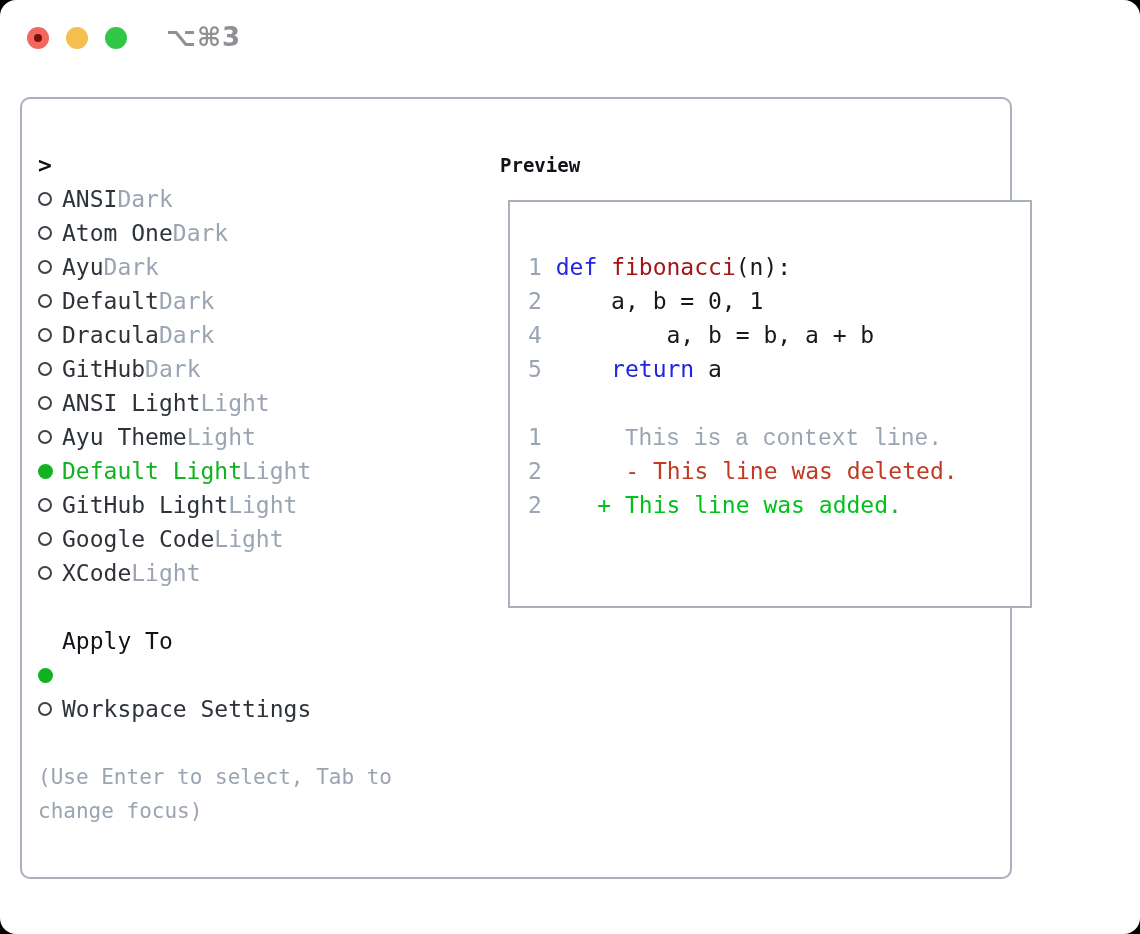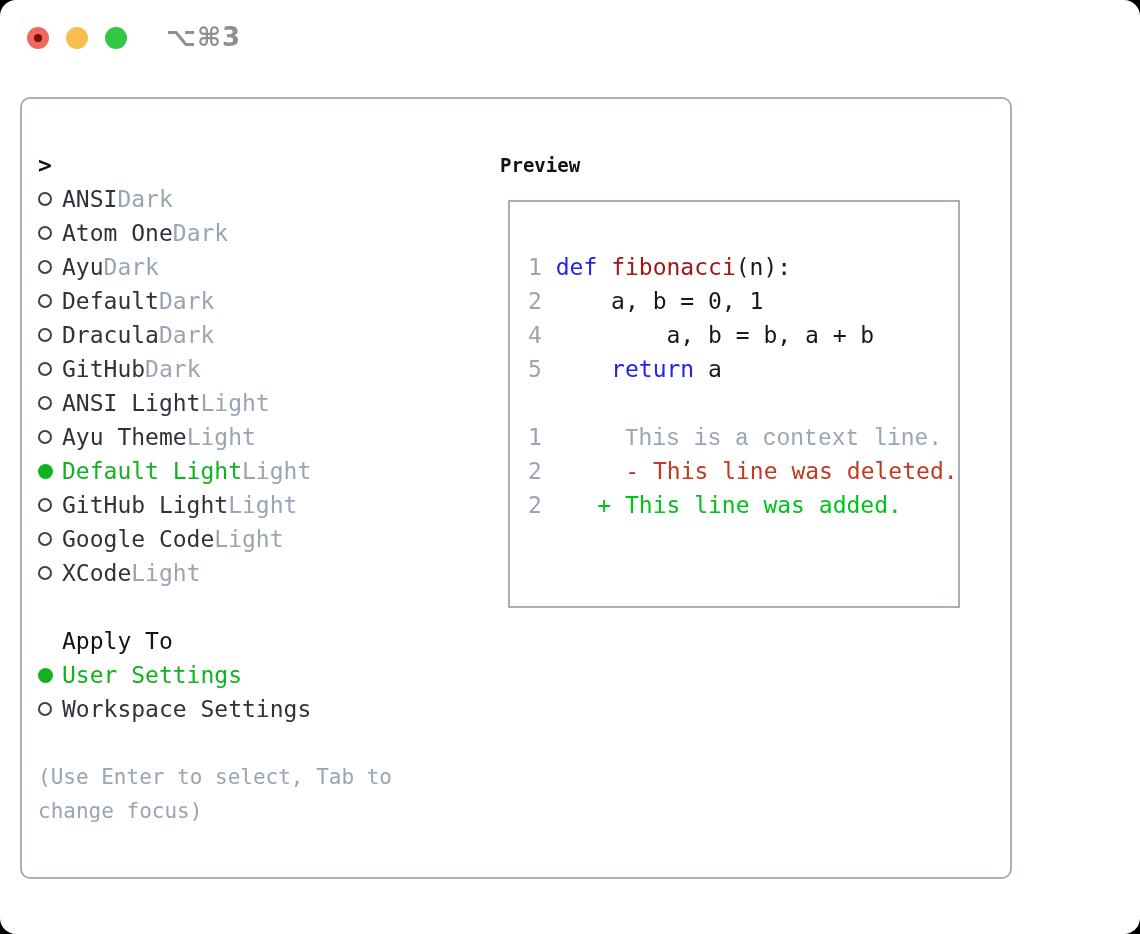--- a/index.html
+++ b/index.html
@@ -52,21 +52,21 @@
   .sel-label { color:var(--green); }
   .variant { color:var(--muted); }
   .blank { height:34px; }
   .help-line { height:34px; line-height:34px; font-size:21px; color:var(--muted); white-space:pre; }
   
   .preview-title {
     position:absolute; left:478px; top:49px; height:34px; line-height:34px;
     font-size:19px; font-weight:bold; color:var(--heading);
   }
   .preview-box {
-    position:absolute; left:486px; top:101px; width:452px; height:408px;
+    position:absolute; left:486px; top:101px; width:524px; height:408px;
     box-sizing:border-box; border:2px solid var(--border); background:#fff;
     overflow:hidden;
   }
   .code { padding:48px 0 0 18px; }
   .code-line { height:34px; line-height:34px; font-size:23px; white-space:pre; color:#15181d; }
   .t-num { color:var(--muted); }
   .t-kw  { color:var(--kw); }
   .t-fn  { color:var(--fn); }
   .t-ctx { color:var(--muted);font-family:Liberation Mono, monospace; }
   .t-del { color:var(--deleted);margin-left:28px; }
@@ -104,21 +104,21 @@
           <div class="row"><span class="marker"><span class="radio"></span></span><span class="">GitHub Light</span> <span class="variant">Light</span></div>
           <div class="row"><span class="marker"><span class="radio"></span></span><span class="">Google Code</span> <span class="variant">Light</span></div>
           <div class="row"><span class="marker"><span class="radio"></span></span><span class="">XCode</span> <span class="variant">Light</span></div>
         </div>
       <div class="blank"></div>
       <div class="row">
         <span class="marker"></span>
         <span class="subhdr">Apply To</span>
       </div>
       <div id="apply-items">
-          <div class="row"><span class="marker"><span class="radio sel"></span></span><span class="sel-label">User Settings</span></div>
+          <div class="row"><span class="marker"><span class="radio sel"></span></span></div>
           <div class="row"><span class="marker"><span class="radio"></span></span><span class="">Workspace Settings</span></div>
         </div>
       <div class="blank"></div>
       <div class="help-line">(Use Enter to select, Tab to</div>
       <div class="help-line">change focus)</div>
     </div>
 
     <div class="preview-title">Preview</div>
     <div class="preview-box">
       <div class="code" id="code-lines">

